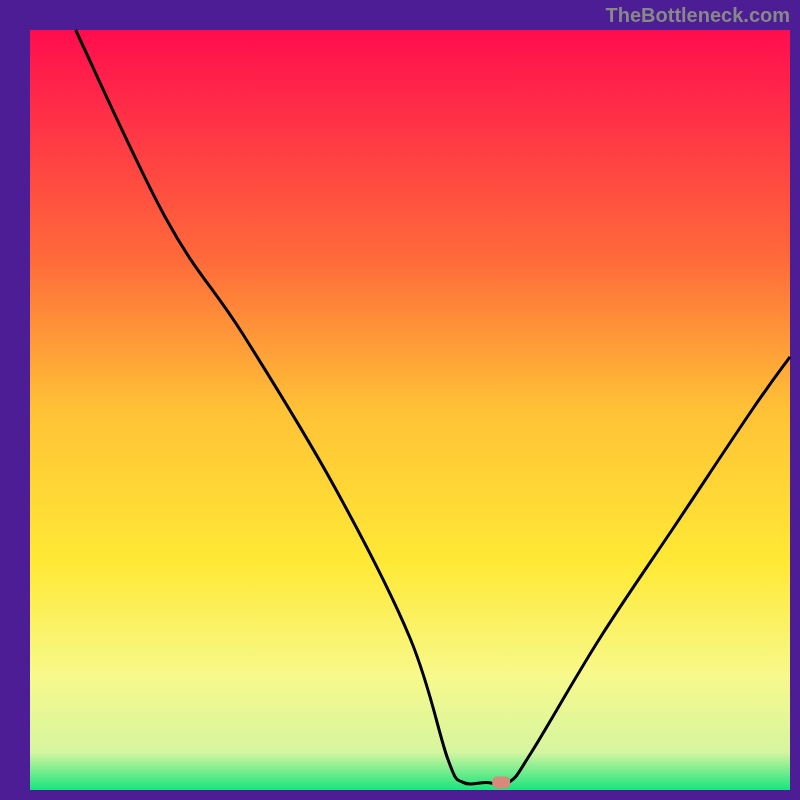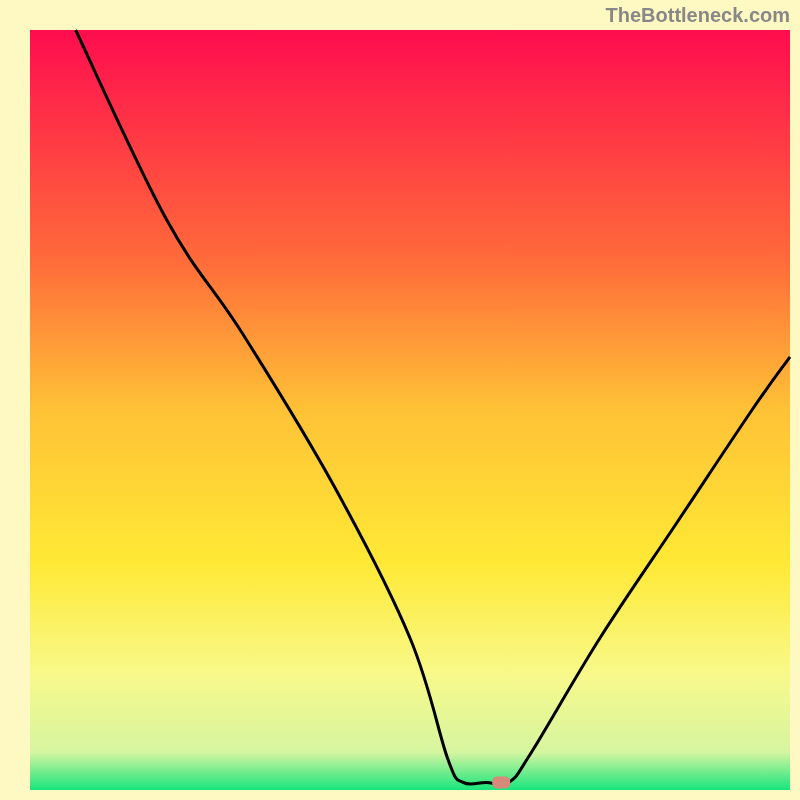--- a/index.html
+++ b/index.html
@@ -5,21 +5,21 @@
   body {
     margin: 0;
     padding: 0;
     background: #fff;
     font-family: Arial, sans-serif;
   }
   .chart-container {
     width: 800px;
     height: 800px;
     position: relative;
-    background: #fef9c3;
+    background: #4c1d95;
   }
   .watermark {
     position: absolute;
     top: 4px;
     right: 10px;
     color: #888;
     font-size: 20px;
     font-weight: bold;
     z-index: 10;
   }

